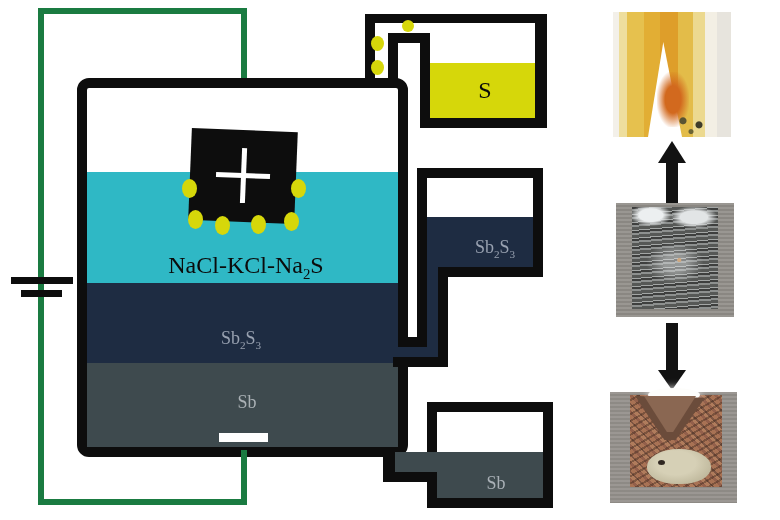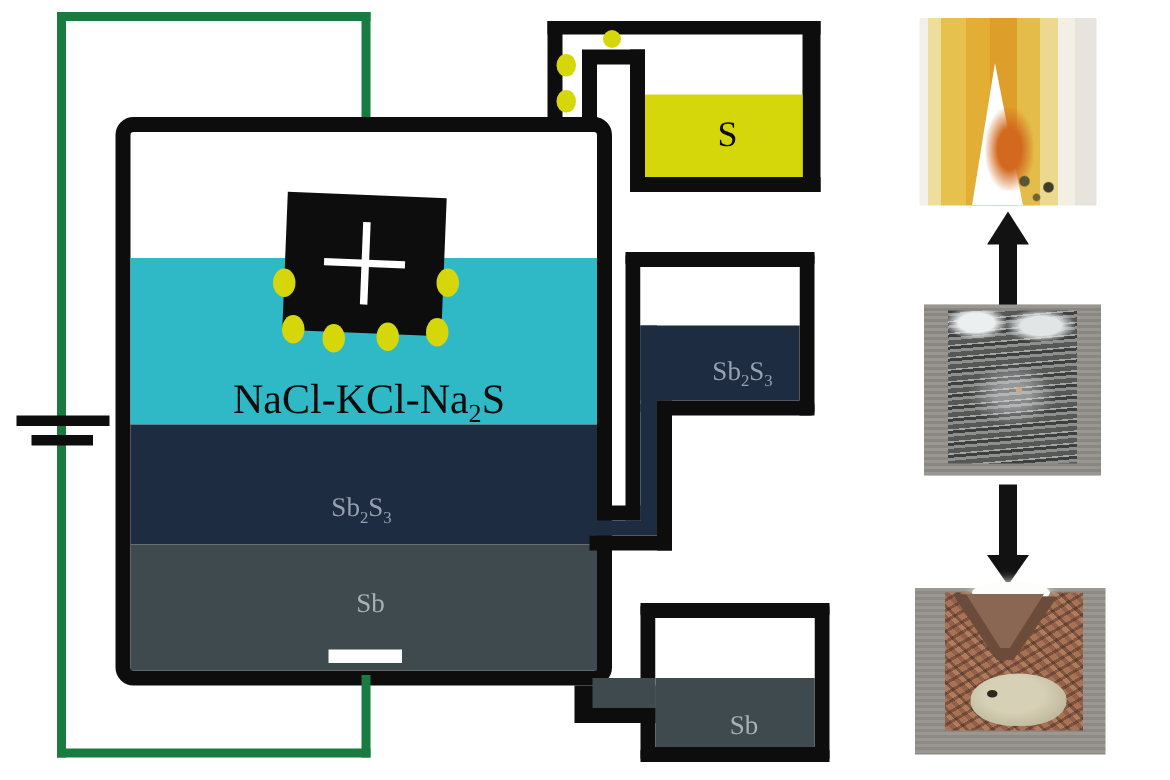--- a/index.html
+++ b/index.html
@@ -42,21 +42,21 @@
     <div class="abs" style="left:51px;top:18px;width:5px;height:55px;background:#ffffff;"></div>
   </div>
 
   <div class="bubble" style="left:182px;top:179px;width:15px;height:19px;z-index:6;"></div>
   <div class="bubble" style="left:188px;top:210px;width:15px;height:19px;z-index:6;"></div>
   <div class="bubble" style="left:215px;top:216px;width:15px;height:19px;z-index:6;"></div>
   <div class="bubble" style="left:251px;top:215px;width:15px;height:19px;z-index:6;"></div>
   <div class="bubble" style="left:284px;top:212px;width:15px;height:19px;z-index:6;"></div>
   <div class="bubble" style="left:291px;top:179px;width:15px;height:19px;z-index:6;"></div>
 
-  <div class="lbl" style="left:116px;top:252px;width:260px;height:26px;font-size:28px;color:#0b0b0b;z-index:7;">
+  <div class="lbl" style="left:116px;top:252px;width:260px;height:26px;font-size:24px;color:#0b0b0b;z-index:7;">
     <span>NaCl-KCl-Na</span><sub>2</sub><span>S</span>
   </div>
   <div class="lbl" style="left:181px;top:329px;width:120px;height:26px;font-size:18px;color:#98a1b0;z-index:7;">
     <span>Sb</span><sub>2</sub><span>S</span><sub>3</sub>
   </div>
   <div class="lbl" style="left:197px;top:393px;width:100px;height:24px;font-size:18px;color:#aab1b5;z-index:7;">Sb</div>
   <div class="abs" style="left:219px;top:433px;width:49px;height:9px;background:#ffffff;z-index:7;"></div>
 
   <div class="blk" style="left:365px;top:14px;width:10px;height:74px;"></div>
   <div class="blk" style="left:365px;top:14px;width:182px;height:9px;"></div>

